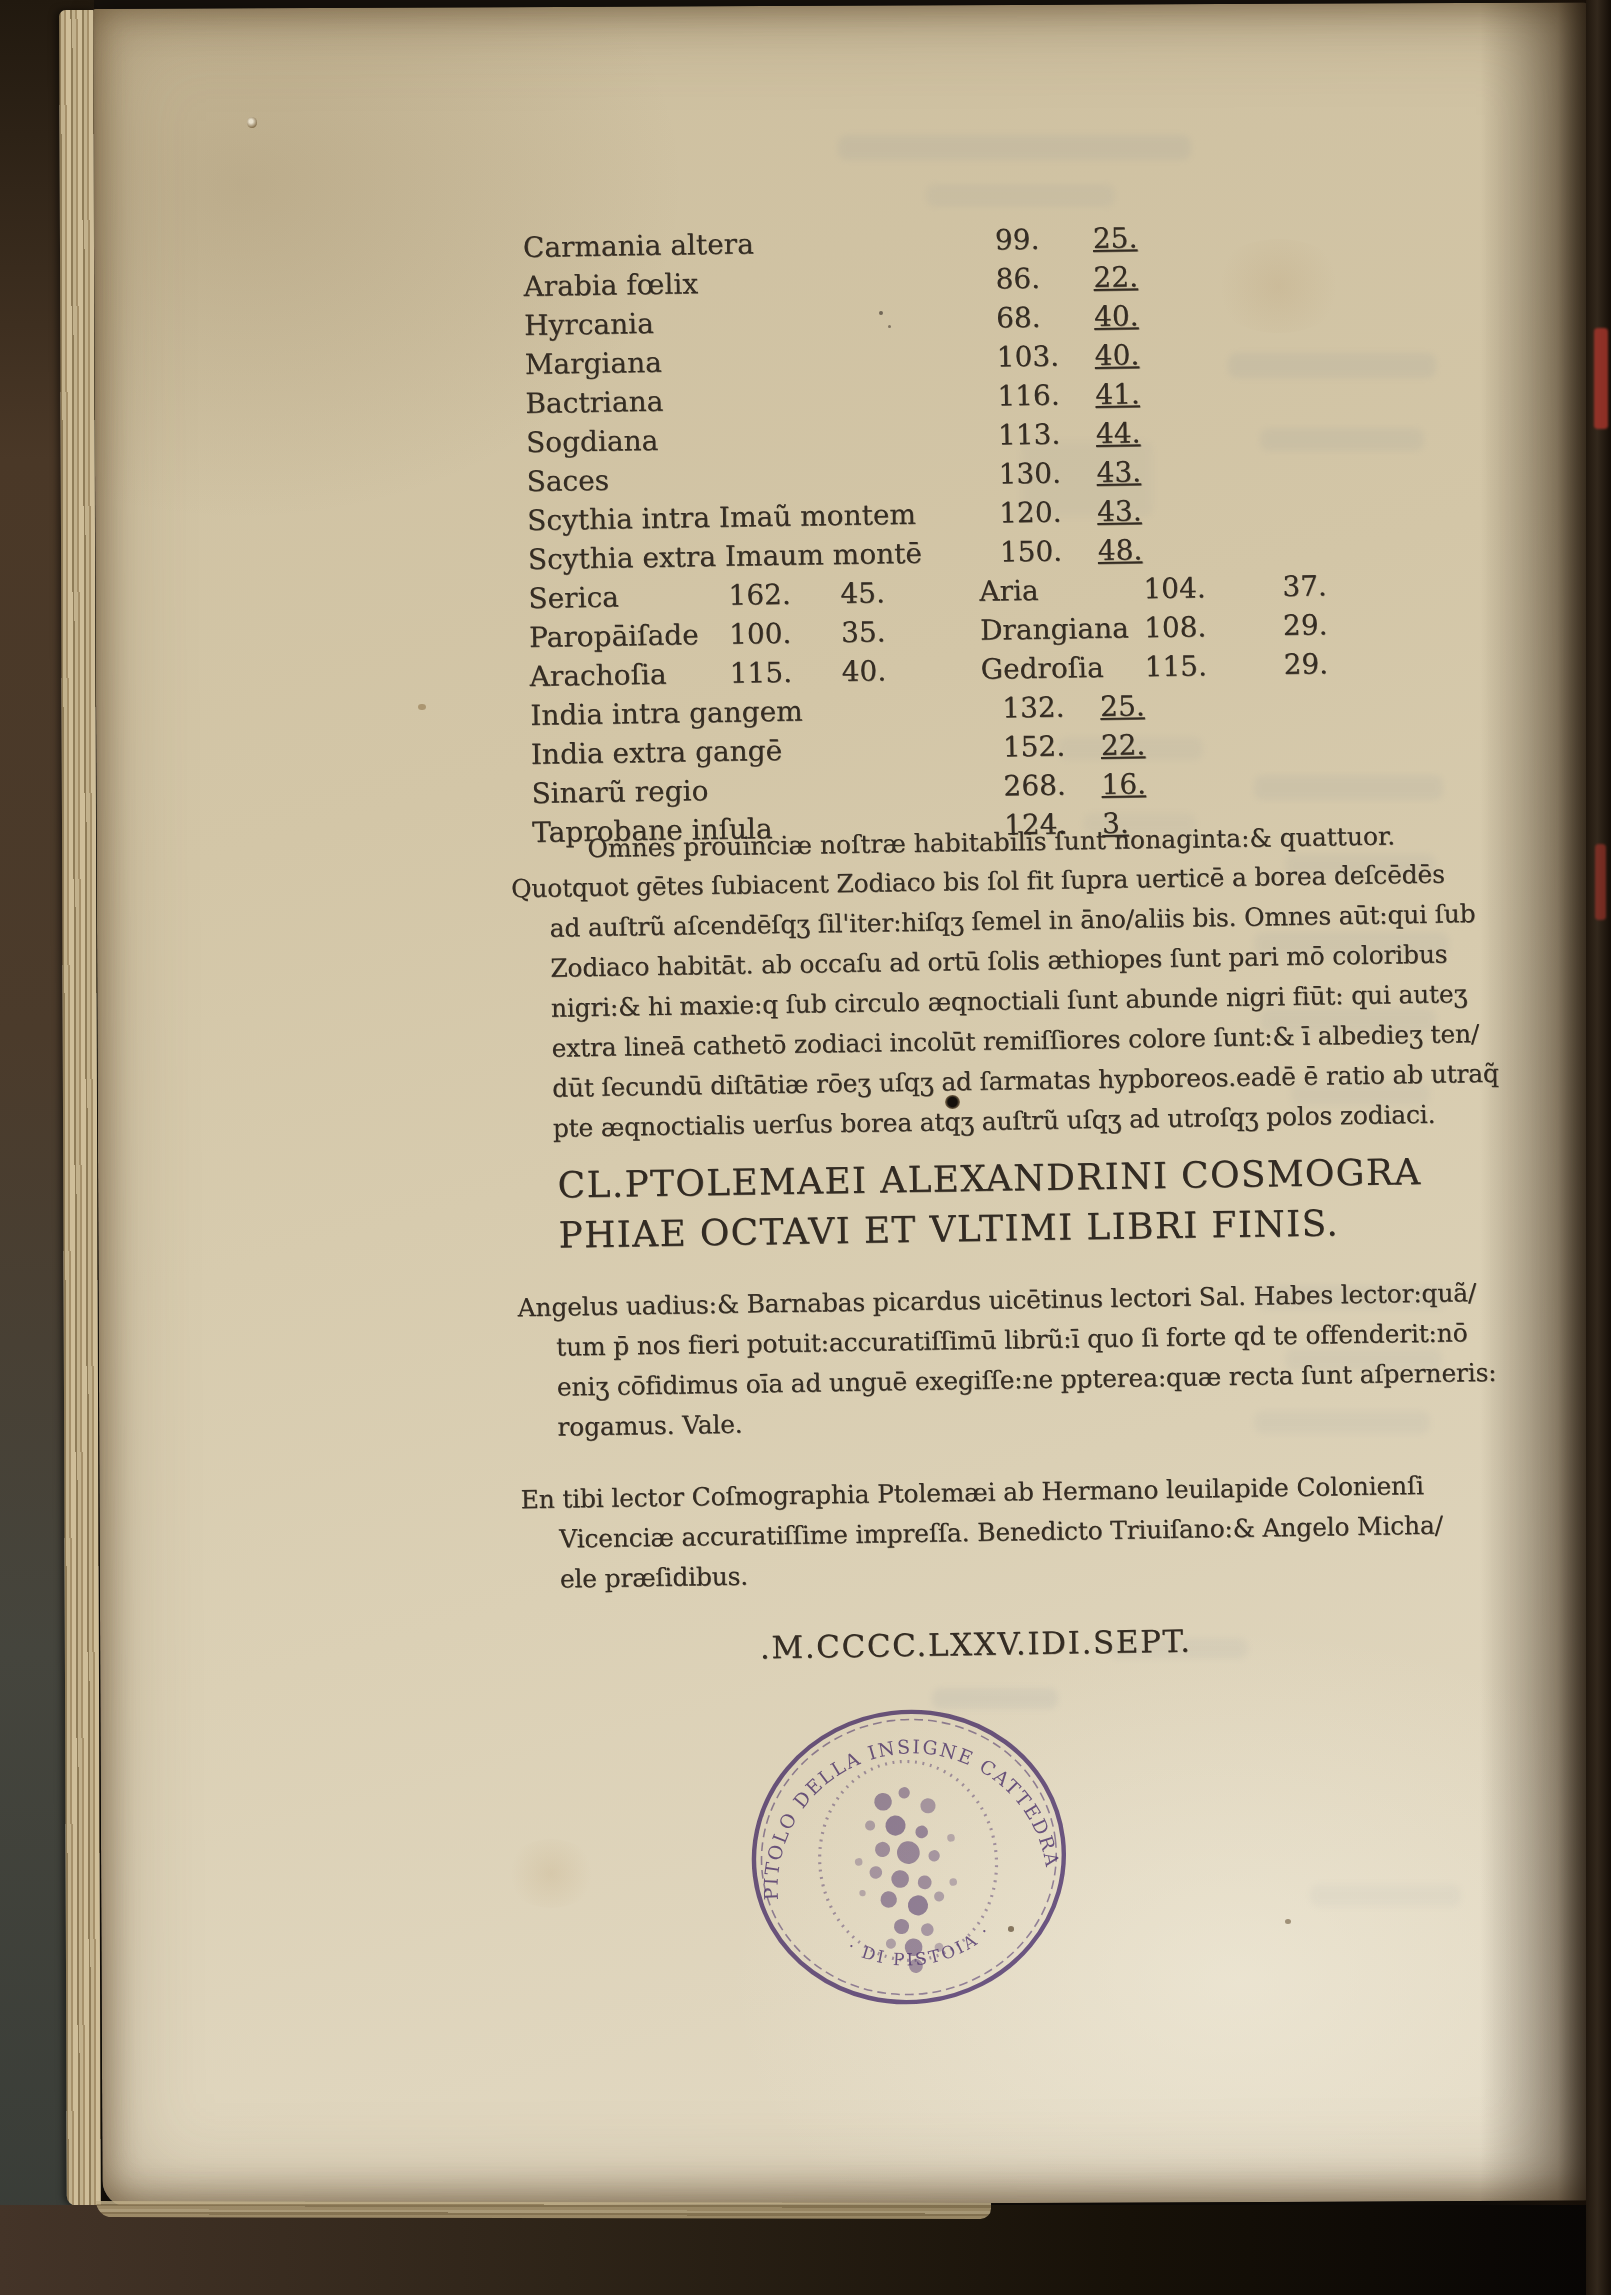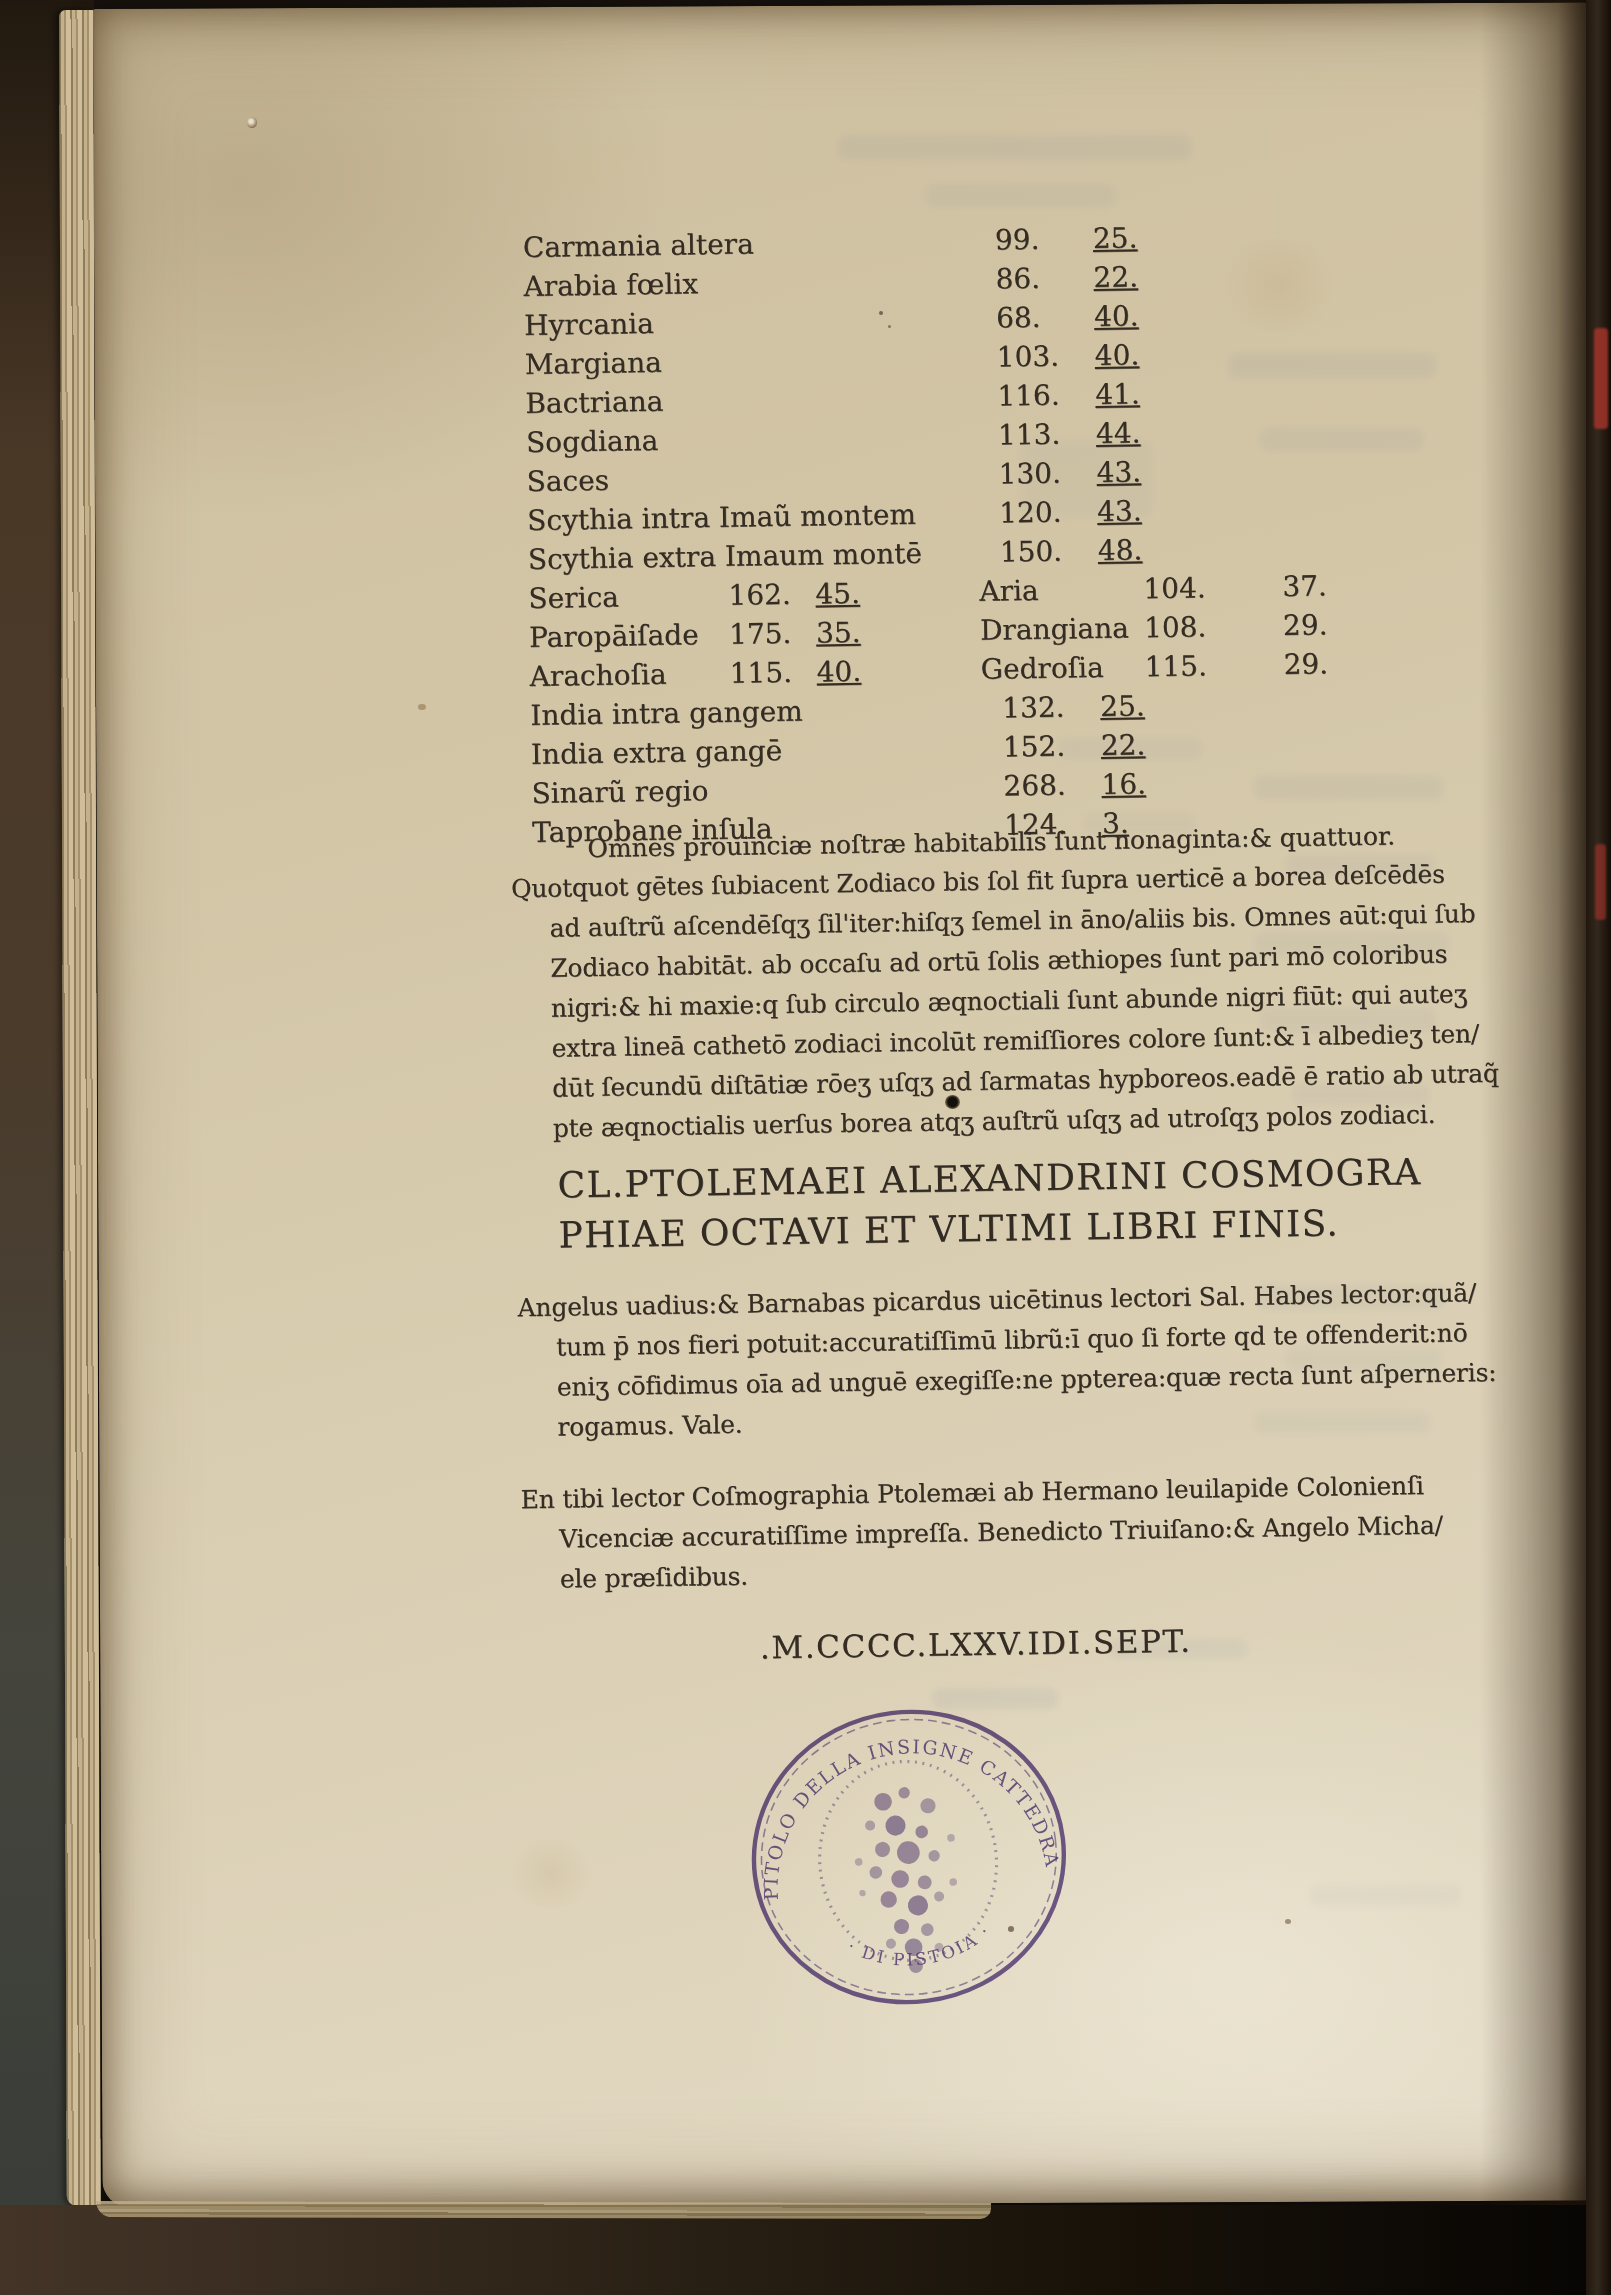--- a/index.html
+++ b/index.html
@@ -40,21 +40,21 @@
   .spot{position:absolute;z-index:6;border-radius:50%;}
   
   .content{position:absolute;left:0;top:0;width:1611px;height:2295px;z-index:4;
     transform:rotate(-.9deg);transform-origin:523px 252px;color:#352d24;
     text-shadow:0.4px 0.5px 0.4px rgba(46,36,24,.55);}
   .table{position:absolute;left:523px;top:231px;font-size:28px;}
   .trow{height:39px;position:relative;white-space:nowrap;}
   .trow span{position:absolute;top:0;}
   .trow .name{left:0;}
   .trow .n1{left:472px;}  .trow .n2{left:570px;text-decoration:underline;}
-  .trow .n1b{left:200px;} .trow .n2b{left:287px;text-decoration:underline;}
+  .trow .n1b{left:200px;} .trow .n2b{left:312px;}
   .trow .name2{left:451px;} .trow .n3{left:615px;text-align:center;} .trow .n4{left:723px;margin-left:31px;}
   .summary{position:absolute;left:578px;top:835px;font-size:25px;white-space:nowrap;}
   .para{position:absolute;font-size:25px;letter-spacing:-0.2px;}
   .para .line{height:40px;white-space:nowrap;}
   .para .line:first-child{margin-left:-38px;}
   #para1{left:539px;top:874px;}
   #para2{left:539px;top:1293px;}
   #para3{left:539px;top:1479px;line-height:42px;}
   .heading{position:absolute;left:543px;top:1165px;font-size:36px;letter-spacing:1.3px;color:#322b23;}
   .heading .line{height:50px;white-space:nowrap;}
@@ -140,21 +140,21 @@
       <div class="trow dbl">
         <span class="name">Serica</span>
         <span class="n1b">162.</span>
         <span class="n2b">45.</span>
         <span class="name2">Aria</span>
         <span class="n3">104.</span>
         <span class="n4">37.</span>
       </div>
       <div class="trow dbl">
         <span class="name">Paropāiſade</span>
-        <span class="n1b">175.</span>
+        <span class="n1b">100.</span>
         <span class="n2b">35.</span>
         <span class="name2">Drangiana</span>
         <span class="n3">108.</span>
         <span class="n4">29.</span>
       </div>
       <div class="trow dbl">
         <span class="name">Arachoſia</span>
         <span class="n1b">115.</span>
         <span class="n2b">40.</span>
         <span class="name2">Gedroſia</span>

